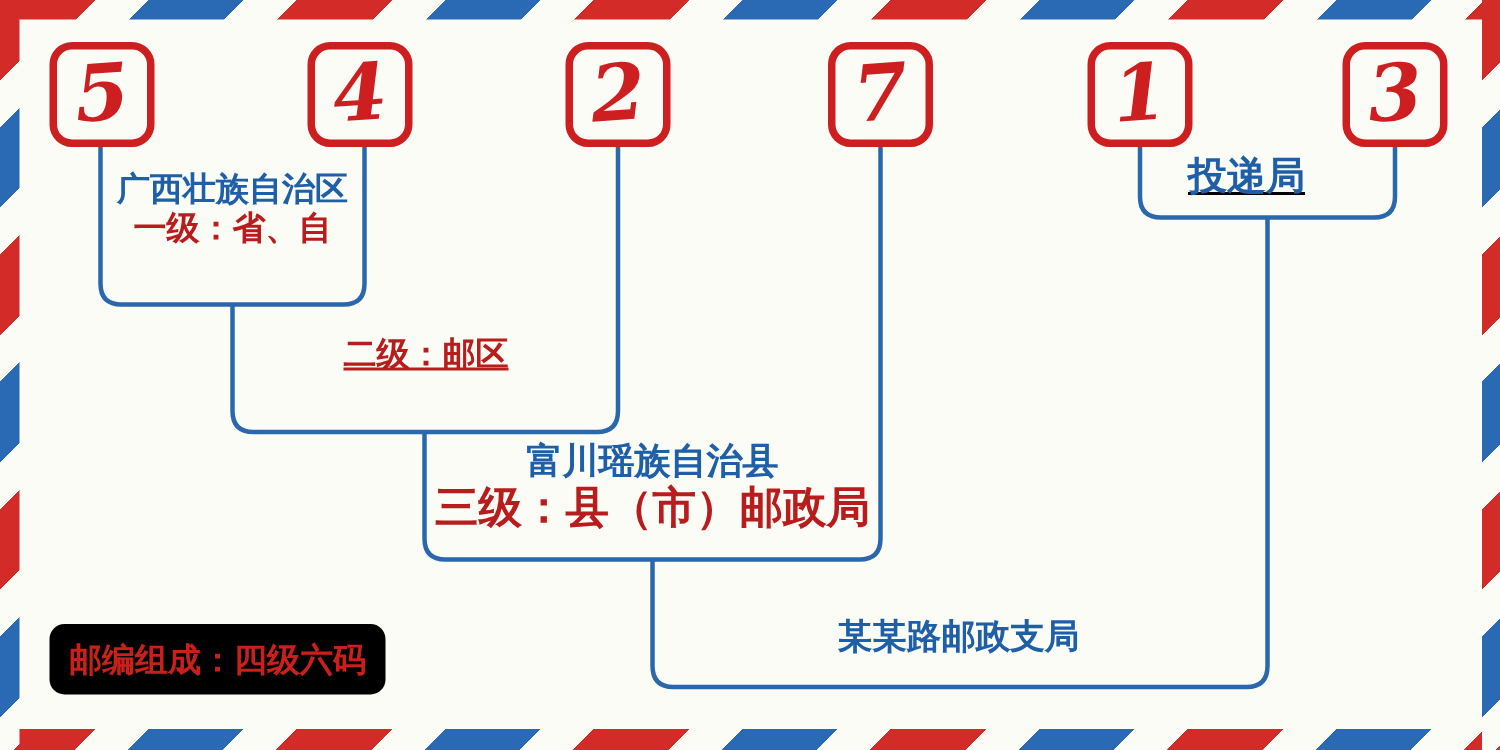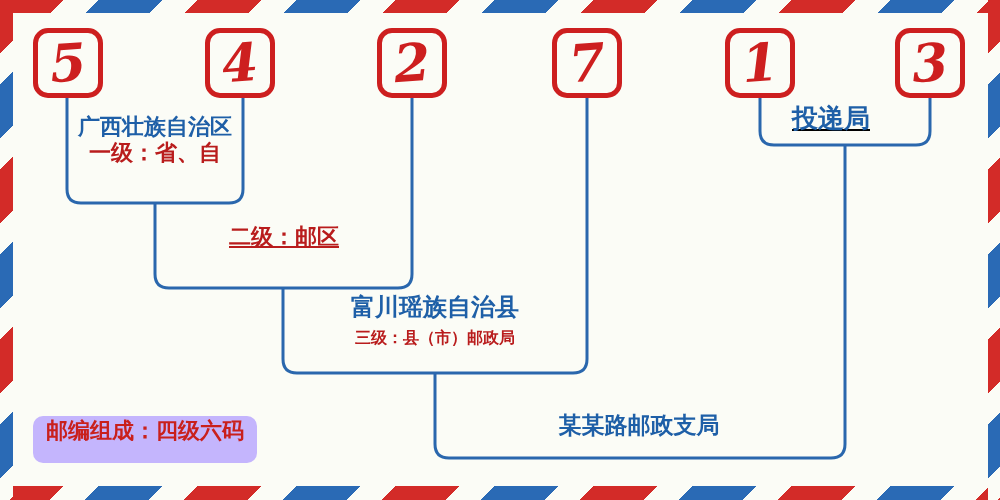--- a/index.html
+++ b/index.html
@@ -52,31 +52,31 @@
     text-align:center;white-space:nowrap;font-weight:bold;
   }
   .name-blue{color:#1e5fa7;}
   .desc-red{color:#b91c1c;}
   .b1{left:155px;top:114px;font-size:22px;line-height:26px;}
   .b2{left:284px;top:221px;}
   .b2 .name-blue{font-size:27px;line-height:30px;}
   .b2 .desc-red{font-size:22px;line-height:24px;margin-top:4px;text-decoration:underline;}
   .b3{left:435px;top:294px;}
   .b3 .name-blue{font-size:24px;line-height:27px;}
-  .b3 .desc-red{font-size:16px;line-height:24px;margin-top:5px;}
+  .b3 .desc-red{font-size:29px;line-height:24px;margin-top:5px;}
   .b4{left:639px;top:412px;}
   .b4 .name-blue{font-size:23px;line-height:26px;}
   .b4 .desc-red{font-size:22px;line-height:24px;margin-top:9px;}
   .b5{left:831px;top:103px;font-size:26px;line-height:30px;text-decoration:underline;}
 
   
   .footer-note{
     position:absolute;left:33px;top:416px;width:224px;height:47px;
-    background:#c4b5fd;border-radius:10px;
-    display:flex;align-items:flex-start;justify-content:center;
+    background:#000000;border-radius:10px;
+    display:flex;align-items:center;justify-content:center;
     font-size:22px;font-weight:bold;color:#c9201c;white-space:nowrap;
   }
 </style>
 </head>
 <body>
 
 <div class="stripe stripe-h stripe-top"></div>
 <div class="stripe stripe-h stripe-bottom"></div>
 <div class="stripe stripe-v stripe-left"></div>
 <div class="stripe stripe-v stripe-right"></div>

